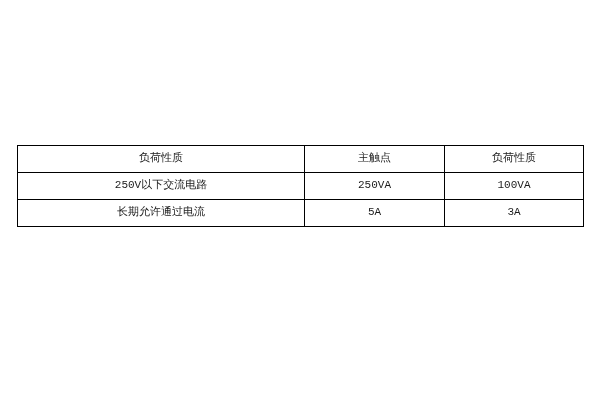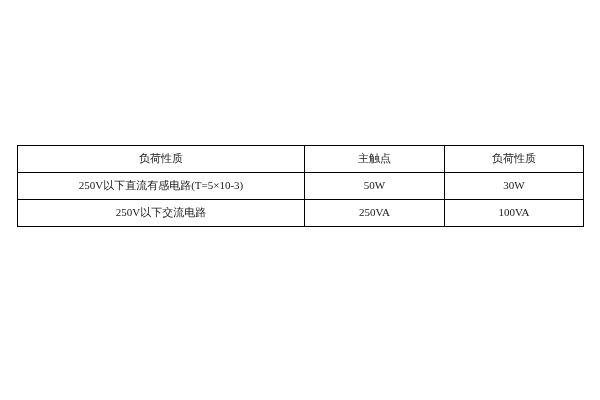--- a/index.html
+++ b/index.html
@@ -30,21 +30,21 @@
     width: 100%;
     table-layout: fixed;
   }
   table.spec-table td {
     border: 1px solid #000000;
     height: 26px;
     text-align: center;
     vertical-align: middle;
     font-size: 11px;
     color: #1a1a1a;
-    font-family: Liberation Serif, serif;
+    font-family: Liberation Mono, monospace;
     line-height: 1.2;
     padding: 0 2px;
     white-space: nowrap;
   }
   table.spec-table col.c1 { width: 287px; }
   table.spec-table col.c2 { width: 140px; }
   table.spec-table col.c3 { width: 139px; }
 </style>
 </head>
 <body>
@@ -57,25 +57,25 @@
         <col class="c2">
         <col class="c3">
       </colgroup>
       <tbody>
         <tr>
           <td>负荷性质</td>
           <td>主触点</td>
           <td>负荷性质</td>
         </tr>
         <tr>
-          <td>250V以下直流有感电路(T=5×10-3)</td>
-          <td>50W</td>
-          <td>30W</td>
-        </tr>
-        <tr>
           <td>250V以下交流电路</td>
           <td>250VA</td>
           <td>100VA</td>
+        </tr>
+        <tr>
+          <td>长期允许通过电流</td>
+          <td>5A</td>
+          <td>3A</td>
         </tr>
       </tbody>
     </table>
   </div>
 </div>
 
 </body></html>

